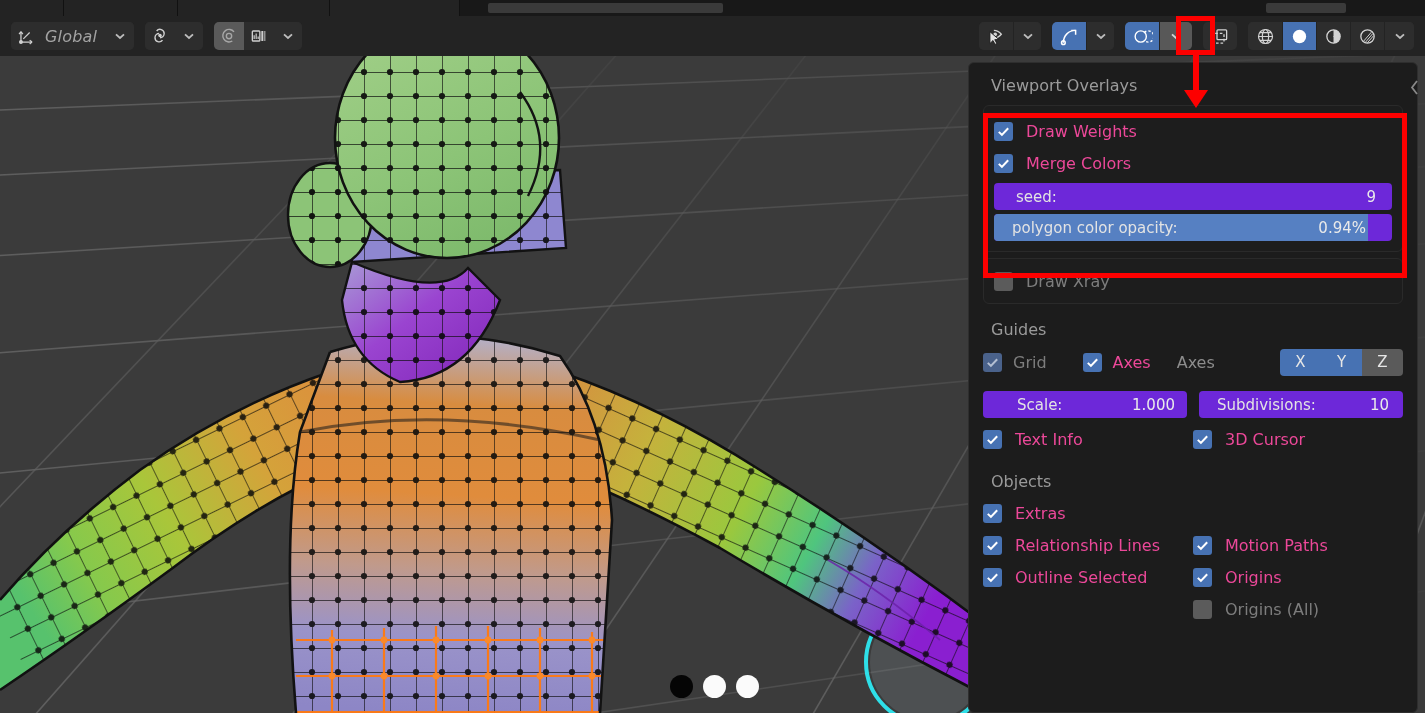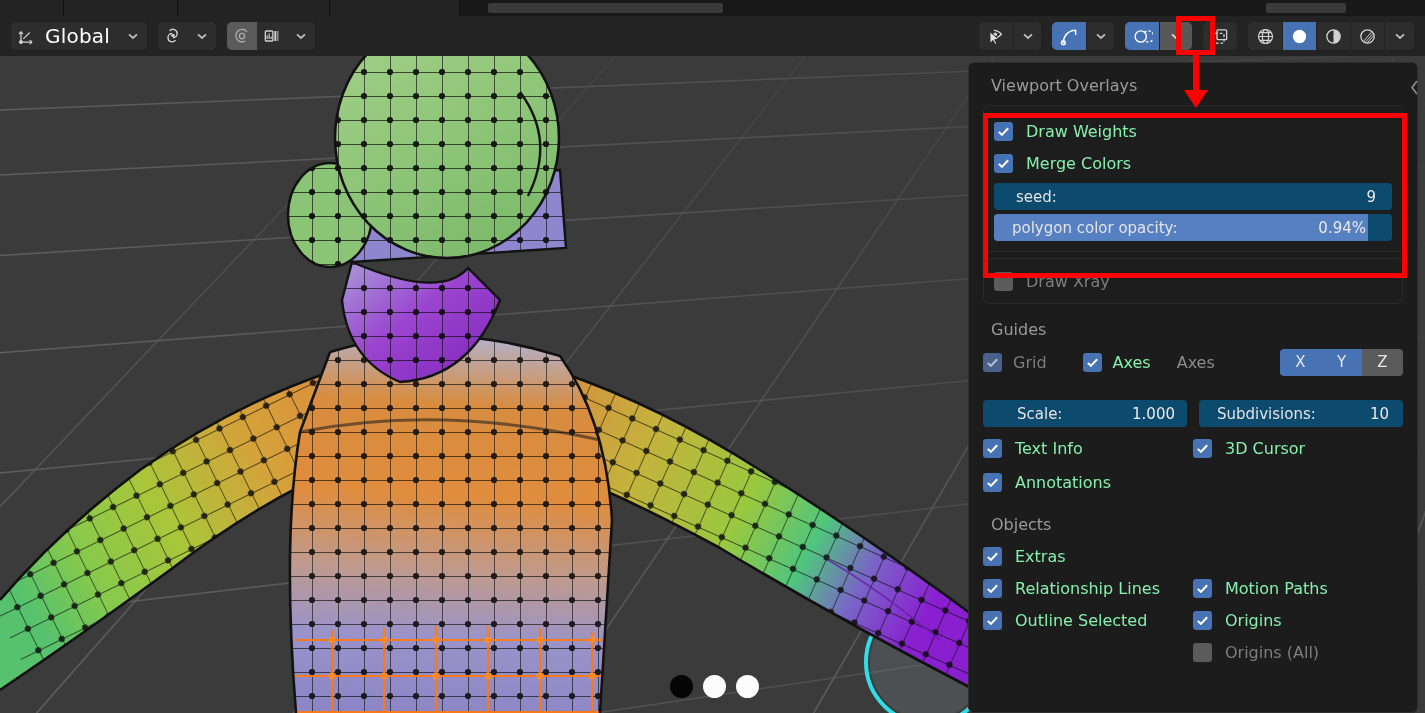--- a/index.html
+++ b/index.html
@@ -30,21 +30,21 @@
   .header { position:absolute; left:0; top:16px; width:1425px; height:40px; background:#232323; z-index:21;
             display:flex; align-items:center; }
   .hgroup { display:flex; align-items:center; background:#2d2d2d; border-radius:5px; height:28px; overflow:hidden; }
   .hbtn { display:flex; align-items:center; justify-content:center; height:28px; min-width:28px;
           background:#2d2d2d; color:#c3c3c3; cursor:pointer; }
   .hbtn.sep { border-left:1px solid #232323; }
   .hbtn.on { background:#4772b3; color:#fff; }
   .hbtn.gray { background:#5a5a5a; }
   .hbtn.pressed { background:#585858; }
   .chev { width:16px; height:16px; }
-  .orient-label { color:#ffffff; font-size:20px; padding:0 9px 0 4px; letter-spacing:.2px; }
+  .orient-label { color:#a3a3a3; font-size:16px; padding:0 9px 0 4px; letter-spacing:.2px;font-style:italic; }
 
   
   .navicons { position:absolute; right:28px; top:62px; display:flex; flex-direction:column;
               align-items:center; gap:10px; z-index:22; }
   .navgizmo { width:64px; height:64px; position:relative; opacity:.85; }
   .navbtn { width:30px; height:30px; color:#8d8d8d; opacity:.8; }
 
   
   .popover { position:absolute; left:968px; top:62px; width:450px; height:651px;
              background:#1c1c1c; border:1px solid #2e2e2e; border-radius:6px; z-index:30;
@@ -55,44 +55,44 @@
              margin:0 14px 0 14px; padding:9px 10px 10px 10px; }
   .section.plain { border:none; background:transparent; margin:0; padding:0 14px; }
 
   .row { display:flex; align-items:center; height:32px; }
 
   .cb { width:19px; height:19px; border-radius:3px; flex:0 0 auto; position:relative; }
   .cb.checked { background:#4772b3; }
   .cb.checked.muted { background:#4a628b; }
   .cb.unchecked { background:#5b5b5b; }
   .cb.checked svg { position:absolute; left:2px; top:2px; }
-  .cblabel { font-size:16px; color:#86efac; margin-left:13px; white-space:nowrap; }
+  .cblabel { font-size:16px; color:#ec4899; margin-left:13px; white-space:nowrap; }
   .cblabel.muted { color:#7d7d7d; }
 
   
-  .widget { height:27px; border-radius:4px; background:#0c4a6e; position:relative;
+  .widget { height:27px; border-radius:4px; background:#6d28d9; position:relative;
             display:flex; align-items:center; overflow:hidden; margin-top:4px; }
   .widget .fill { position:absolute; left:0; top:0; bottom:0; background:#5680c2; }
   .widget .wlabel { position:relative; font-size:15px; color:#e3e3e3; padding-left:22px; }
   .widget .wval { position:relative; margin-left:auto; font-size:15px; color:#eaeaea; padding-right:16px; }
   .widget.slider .wlabel { padding-left:18px; }
 
   .sec-head { font-size:16px; color:#9a9a9a; padding:16px 0 6px 8px; }
 
   .twocol { display:flex; }
   .twocol > div { width:50%; display:flex; align-items:center; }
 
   .axesrow { display:flex; align-items:center; height:34px; }
   .axes-label { font-size:16px; color:#8c8c8c; margin-left:14px; margin-right:12px; }
   .axesgroup { display:flex; border-radius:4px; overflow:hidden; height:27px; margin-left:auto; }
   .axbtn { width:41px; display:flex; align-items:center; justify-content:center;
            font-size:15px; color:#e6e6e6; background:#5a5a5a; }
   .axbtn.on { background:#4772b3; }
 
-  .pairrow { display:flex; gap:12px; margin-top:21px; }
+  .pairrow { display:flex; gap:12px; margin-top:12px; }
   .pairrow .widget { flex:1; margin-top:0; }
 
   .collapse-arrow { position:absolute; right:4px; top:78px; color:#777; font-size:17px; z-index:31; }
 
   
   .redbox { position:absolute; border:5px solid #fd0000; z-index:40; pointer-events:none; }
   #redbox-panel { left:983px; top:113px; width:424px; height:165px; }
   #redbox-btn { left:1176px; top:16px; width:39px; height:39px; }
   .redarrow { position:absolute; z-index:41; pointer-events:none; }
 </style>
@@ -606,28 +606,20 @@
           <span class="cb checked">
             <svg width="15" height="15" viewBox="0 0 16 16" fill="none" stroke="#ffffff" stroke-width="2.2">
               <path d="M3 8.4 L6.3 11.6 L13 4.6"></path>
               </svg>
           </span>
           <span class="cblabel">3D Cursor</span>
         </div>
       </div>
 
       <div class="twocol">
-        <div style="height:34px">
-          <span class="cb checked">
-            <svg width="15" height="15" viewBox="0 0 16 16" fill="none" stroke="#ffffff" stroke-width="2.2">
-              <path d="M3 8.4 L6.3 11.6 L13 4.6"></path>
-              </svg>
-          </span>
-          <span class="cblabel">Annotations</span>
-        </div>
         <div></div>
       </div>
     </div>
 
     <div class="section plain">
       <div class="sec-head">Objects</div>
 
       <div class="twocol">
         <div style="height:32px">
           <span class="cb checked">

